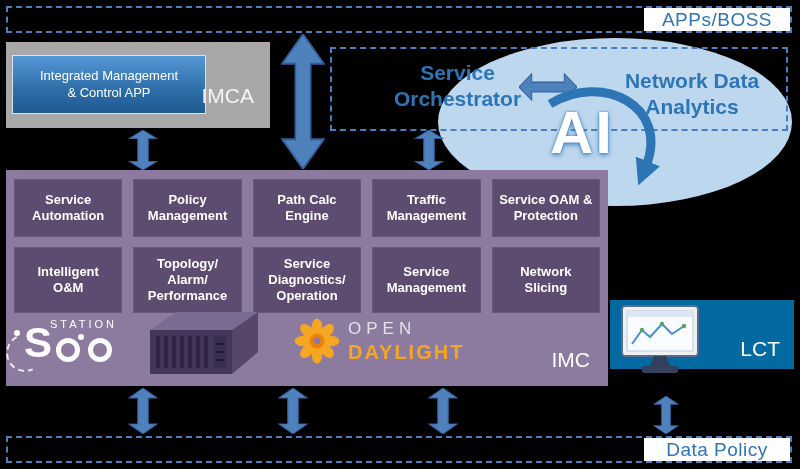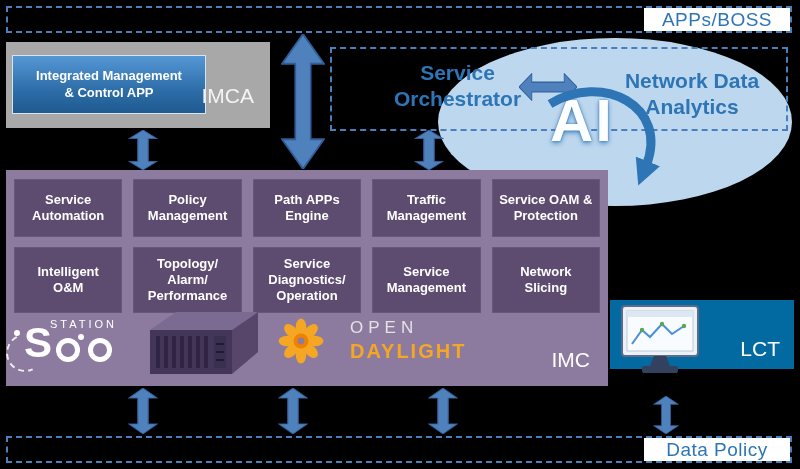--- a/index.html
+++ b/index.html
@@ -19,36 +19,36 @@
     color:#2e75b6;font-size:19px;letter-spacing:.5px;
   }
 
   
   .imca{position:absolute;left:6px;top:42px;width:264px;height:86px;background:#a8a8a8;}
   .imca .app-box{
     position:absolute;left:6px;top:13px;width:194px;height:59px;
     background:linear-gradient(180deg,#5598d6 0%,#2d6da8 60%,#1f5a90 100%);
     border:1px solid #d6e4f0;box-sizing:border-box;
     display:flex;align-items:center;justify-content:center;text-align:center;
-    color:#fff;font-size:13px;font-weight:bold;line-height:1.3;
+    color:#fff;font-size:13px;font-weight:normal;line-height:1.3;
   }
   .panel-label{position:absolute;color:#fff;font-size:21px;}
   .imca .panel-label{right:16px;bottom:20px;color:#f4f4f4;}
 
   
   .ai-ellipse{position:absolute;left:438px;top:38px;width:354px;height:168px;background:#bdd7ee;border-radius:50%;z-index:1;}
   .orch-box{position:absolute;left:330px;top:47px;width:458px;height:84px;border:2px dashed #4a7ebd;box-sizing:border-box;z-index:2;}
   .orch-text{
     position:absolute;z-index:3;color:#2e75b6;font-weight:bold;font-size:21px;
     line-height:1.25;text-align:center;
   }
   .so-text{left:365px;top:60px;width:185px;}
   .nda-text{left:594px;top:60px;width:196px;margin-top:8px;}
   .ai-word{
-    position:absolute;left:550px;top:86px;z-index:3;
+    position:absolute;left:550px;top:98px;z-index:3;
     font-size:60px;font-weight:800;letter-spacing:2px;color:#fdfeff;
     text-shadow:0 2px 5px rgba(46,117,182,.85),0 0 2px #2e75b6;
   }
   .ai-swoosh{position:absolute;left:536px;top:80px;width:140px;height:115px;z-index:4;}
 
   
   .arrow{position:absolute;z-index:5;}
   .arrow-fill{fill:#4f81bd;stroke:#2f5e98;stroke-width:1.5;}
   .a-apps-imc{left:281px;top:34px;width:44px;height:135px;}
   .a-imca-imc{left:128px;top:130px;width:30px;height:40px;}
@@ -83,21 +83,21 @@
   .soo-dot.d1{left:68px;top:18px;}
   .soo-dot.d2{left:4px;top:14px;}
   .soo-arc{
     position:absolute;left:-4px;top:18px;width:34px;height:34px;border-radius:50%;
     border:2px dashed rgba(255,255,255,.85);border-right-color:transparent;border-top-color:transparent;
     transform:rotate(20deg);
   }
 
   
   .server-icon{position:absolute;left:144px;top:142px;width:108px;height:64px;}
-  .odl-logo{position:absolute;left:272px;top:148px;display:flex;align-items:flex-start;gap:26px;}
+  .odl-logo{position:absolute;left:288px;top:148px;display:flex;align-items:center;gap:8px;}
   .odl-text .open{font-size:17px;letter-spacing:5px;color:#e3e3e3;}
   .odl-text .daylight{font-size:20px;letter-spacing:2px;color:#f5a623;font-weight:bold;margin-top:2px;}
 
   
   .lct{position:absolute;left:610px;top:300px;width:184px;height:69px;background:#0369a1;z-index:2;}
   .lct .panel-label{right:14px;bottom:8px;}
   .monitor-icon{position:absolute;left:8px;top:4px;width:84px;height:76px;}
 </style>
 </head>
 <body>
@@ -161,21 +161,21 @@
   <svg class="arrow a-lct" viewBox="0 0 40 100" preserveAspectRatio="none">
       <use href="#varrow-shape" class="arrow-fill"></use>
     </svg>
 
   <div class="imc">
     <div class="grid">
       <div class="module pre">Service
 Automation</div>
       <div class="module pre">Policy
 Management</div>
-      <div class="module pre">Path APPs
+      <div class="module pre">Path Calc
 Engine</div>
       <div class="module pre">Traffic
 Management</div>
       <div class="module pre">Service OAM &amp;
 Protection</div>
       <div class="module pre">Intelligent
 O&amp;M</div>
       <div class="module pre">Topology/
 Alarm/
 Performance</div>

